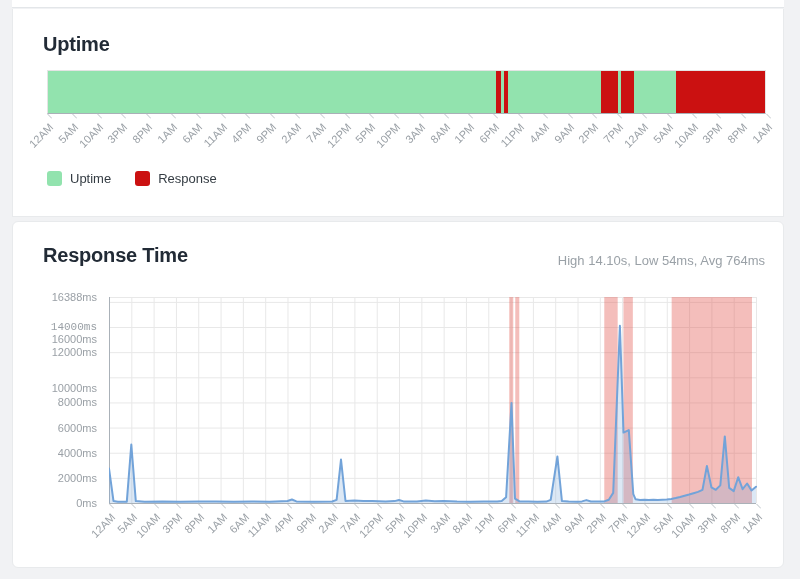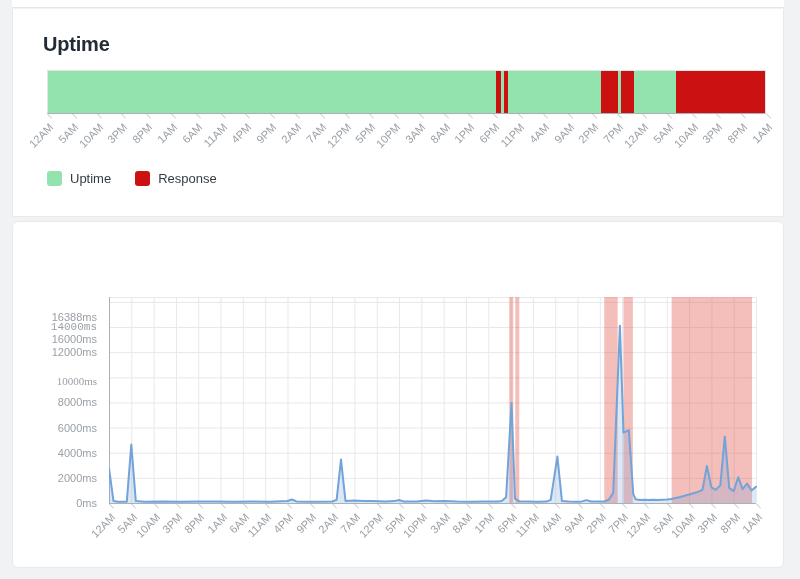--- a/index.html
+++ b/index.html
@@ -134,26 +134,28 @@
         <span class="legend-label">Uptime</span>
       </div>
       <div class="legend-item">
         <span class="legend-swatch" style="background: rgb(203, 17, 17);"></span>
         <span class="legend-label">Response</span>
       </div>
     </div>
 </section>
 
 <section class="card card2">
+  <h2 class="card-title">Response Time</h2>
+  <div class="stats-line">High 14.10s, Low 54ms, Avg 764ms</div>
   <div class="ylabels" id="resp-ylabels">
-      <div class="ylabel" style="top: -6px; margin-top: 20px;">16388ms</div>
+      <div class="ylabel" style="top: -6px;">16388ms</div>
       <div class="ylabel" style="top: -1.12277px; margin-top: 37px;">16000ms</div>
       <div class="ylabel" style="top: 24.0176px; font-family: Liberation Mono, monospace;">14000ms</div>
       <div class="ylabel" style="top: 49.1579px;">12000ms</div>
-      <div class="ylabel" style="top: 78px; font-family: Liberation Serif, serif;">10000ms</div>
+      <div class="ylabel" style="top: 85px;">10000ms</div>
       <div class="ylabel" style="top: 99.4386px;">8000ms</div>
       <div class="ylabel" style="top: 124.579px;">6000ms</div>
       <div class="ylabel" style="top: 149.719px;">4000ms</div>
       <div class="ylabel" style="top: 174.86px;">2000ms</div>
       <div class="ylabel" style="top: 200px;">0ms</div>
     </div>
   <div class="plot" id="resp-plot"><svg width="649" height="208" viewBox="0 0 649 208">
         <line x1="0" y1="0.5" x2="647" y2="0.5" stroke="#e8e8e8" stroke-width="1"></line>
         <line x1="0" y1="5.377227239443499" x2="647" y2="5.377227239443499" stroke="#e8e8e8" stroke-width="1"></line>
         <line x1="0" y1="30.51757383451306" x2="647" y2="30.51757383451306" stroke="#e8e8e8" stroke-width="1"></line>

